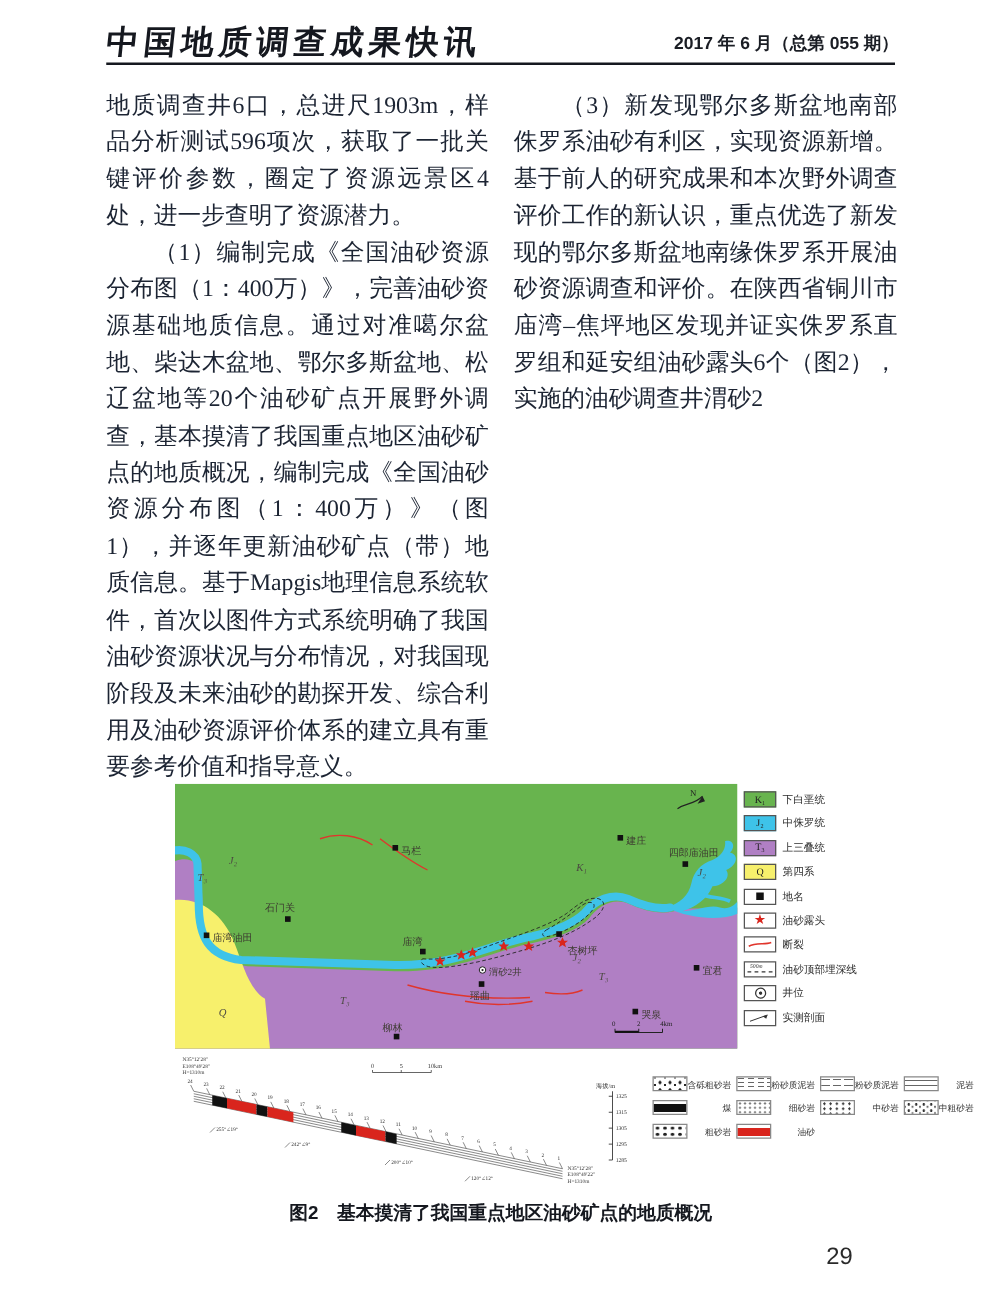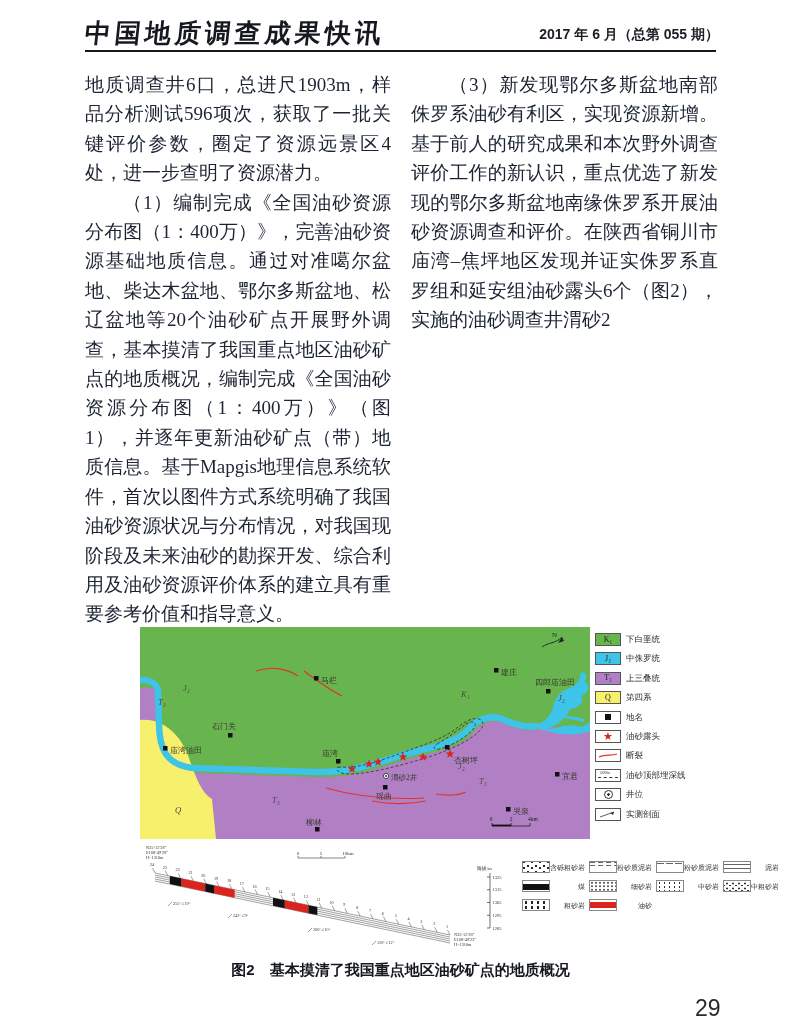--- a/index.html
+++ b/index.html
@@ -54,21 +54,21 @@
   .pat-fine{background-image:radial-gradient(circle,#333 .6px,transparent .9px);background-size:4px 3.5px;}
   .pat-med{background-image:radial-gradient(circle,#333 .8px,transparent 1.1px);background-size:5px 4px;}
   .pat-medco{background-image:radial-gradient(circle,#333 .9px,transparent 1.2px),
     radial-gradient(circle,#333 .6px,transparent .9px);background-size:6px 5px,6px 5px;
     background-position:0 0,3px 2px;}
   .pat-coarse{background-image:radial-gradient(circle,#222 1.2px,transparent 1.5px);background-size:6px 5px;}
   .pat-oil{background-image:linear-gradient(#fff 0 2.5px,#d9251d 2.5px 8.5px,#fff 8.5px);}
   
   #caption{position:absolute;left:0;right:0;top:961px;text-align:center;font-size:15px;font-weight:700;
     font-family:"Liberation Sans","DejaVu Sans",sans-serif;color:#15181f;}
-  #pageno{position:absolute;left:695px;top:995px;font-size:23px;
+  #pageno{position:absolute;left:661px;top:995px;font-size:19px;
     font-family:"Liberation Sans","DejaVu Sans",sans-serif;color:#2a2a2a;}
   text{font-family:"Liberation Serif","DejaVu Serif",serif;}
 </style>
 </head>
 <body>
 
 <div class="hdr-title">中国地质调查成果快讯</div>
 <div class="hdr-issue">2017 年 6 月（总第 055 期）</div>
 <div class="hdr-rule"></div>
 

